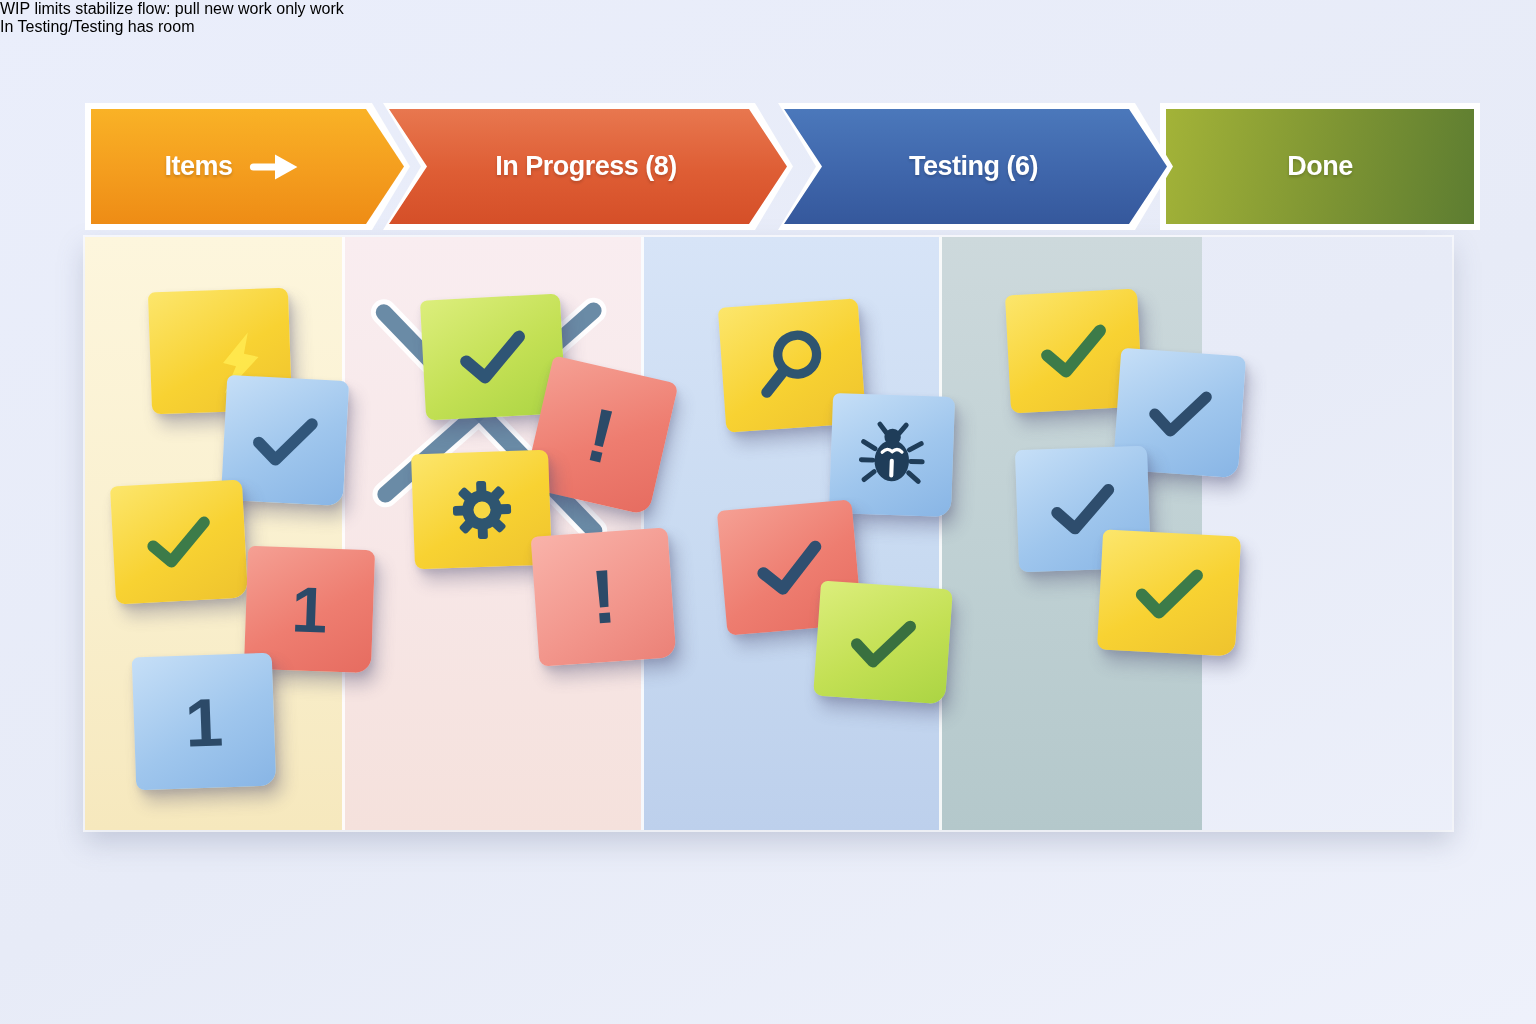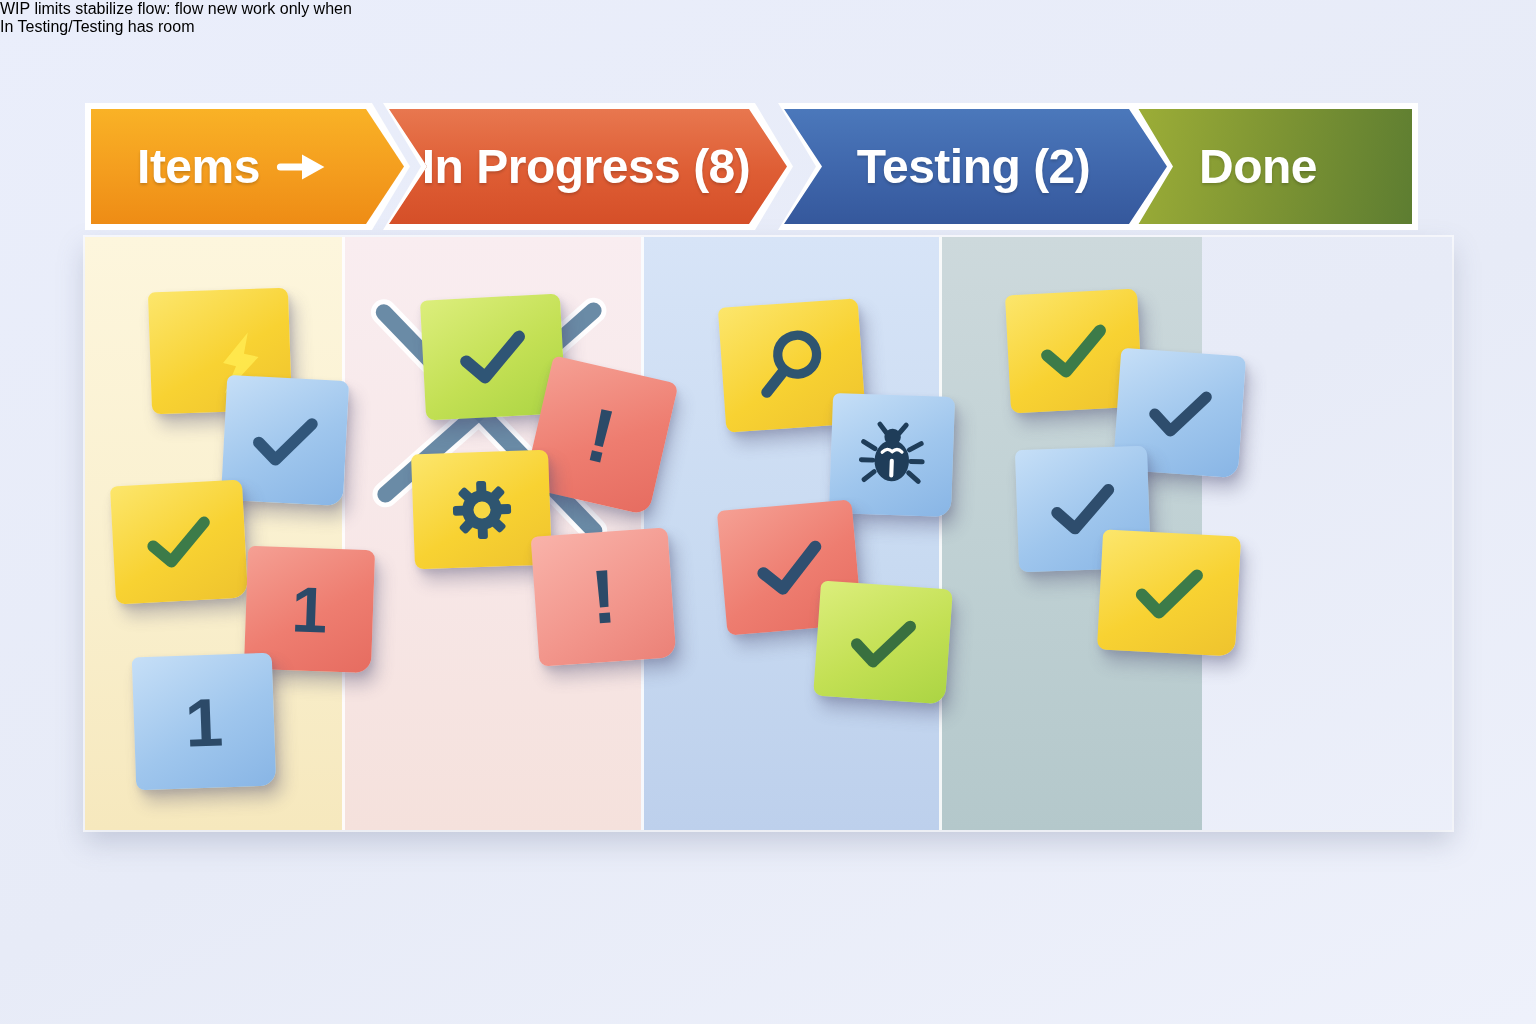--- a/index.html
+++ b/index.html
@@ -6,29 +6,29 @@
   .page{position:relative;width:1536px;height:1024px;overflow:hidden;
         font-family:"Liberation Sans",sans-serif;
         background:linear-gradient(155deg,#eaeefb 0%,#e7ebf7 55%,#eef1fb 100%);}
   .board{position:absolute;left:85px;top:103px;width:1367px;height:727px;}
 
   
   .headers{position:absolute;left:0;top:0;width:1367px;height:127px;}
   .banner{position:absolute;top:0;height:127px;background:#ffffff;
           filter:drop-shadow(0 6px 7px rgba(110,100,70,.30));}
   .banner-fill{position:absolute;inset:6px;display:flex;align-items:center;justify-content:center;
-          gap:16px;color:#fff;font-size:48px;font-weight:bold;letter-spacing:-.5px;
+          gap:16px;color:#fff;font-size:27px;font-weight:bold;letter-spacing:-.5px;
           text-shadow:0 2px 3px rgba(0,0,0,.18);}
   .chev-start{clip-path:polygon(0 0,calc(100% - 38px) 0,100% 50%,calc(100% - 38px) 100%,0 100%);}
   .chev-mid{clip-path:polygon(0 0,calc(100% - 38px) 0,100% 50%,calc(100% - 38px) 100%,0 100%,38px 50%);}
   .chev-end{clip-path:polygon(0 0,100% 0,100% 100%,0 100%);}
   .b1{left:0;width:325px;z-index:14;}
   .b2{left:298px;width:410px;z-index:13;}
   .b3{left:693px;width:395px;z-index:12;}
-  .b4{left:1013px;width:320px;z-index:11;}
+  .b4{left:1075px;width:320px;z-index:11;}
   .b1 .banner-fill{background:linear-gradient(180deg,#f9b226 0%,#f49d1e 55%,#ee8c15 100%);padding-right:30px;}
   .b2 .banner-fill{background:linear-gradient(180deg,#e8774f 0%,#de5d34 55%,#d54f28 100%);padding-left:26px;padding-right:30px;}
   .b3 .banner-fill{background:linear-gradient(180deg,#4b78bb 0%,#3f66ab 55%,#35589c 100%);padding-left:26px;padding-right:30px;}
   .b4 .banner-fill{background:linear-gradient(100deg,#a3b338 0%,#7d9433 55%,#5d7d31 100%);}
 
   
   .cols{position:absolute;left:0;top:134px;width:1367px;height:593px;display:flex;
         box-shadow:0 12px 26px rgba(100,110,145,.28);outline:2px solid rgba(255,255,255,.65);}
   .col{position:relative;height:100%;box-sizing:border-box;}
   .col + .col{border-left:3px solid rgba(255,255,255,.85);}
@@ -92,21 +92,21 @@
           </svg>
         </div>
       </div>
       <div class="banner b2 chev-mid">
         <div class="banner-fill chev-mid">
             <span>In Progress (8)</span>
           </div>
       </div>
       <div class="banner b3 chev-mid">
         <div class="banner-fill chev-mid">
-            <span>Testing (2)</span>
+            <span>Testing (6)</span>
           </div>
       </div>
       <div class="banner b4 chev-end">
         <div class="banner-fill chev-end">
             <span>Done</span>
           </div>
       </div>
     </div>
 
     <div class="cols">
@@ -303,16 +303,16 @@
         </div>
       </div>
 
       <div class="flow-arrow" style="left:273px;top:208px;width:106px;"></div>
       <div class="flow-arrow" style="left:648px;top:203px;width:100px;"></div>
       <div class="flow-arrow" style="left:1003px;top:203px;width:100px;"></div>
     </div>
   </div>
 
   <div class="caption">
-    <div>WIP limits stabilize flow: flow new work only when</div>
+    <div>WIP limits stabilize flow: pull new work only work</div>
     <div>In Testing/Testing has room</div>
   </div>
 </div>
 
 </body></html>

